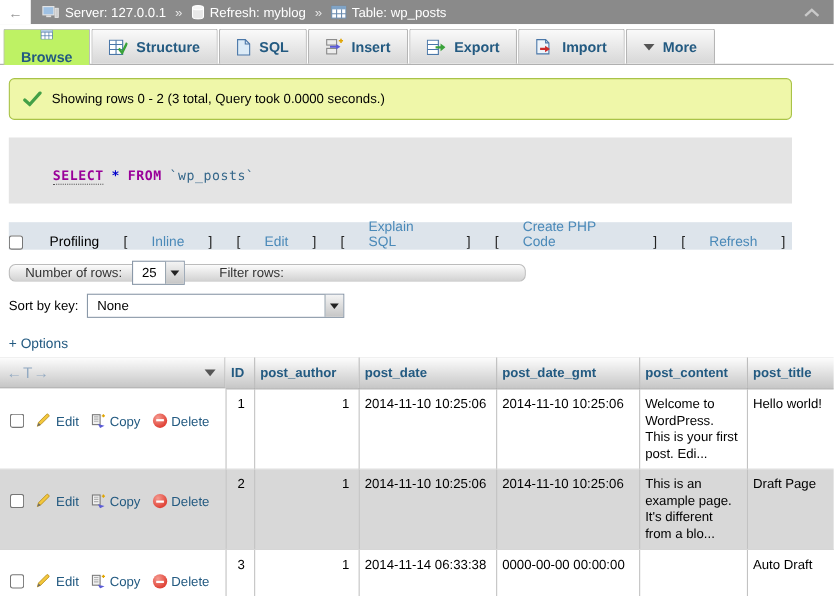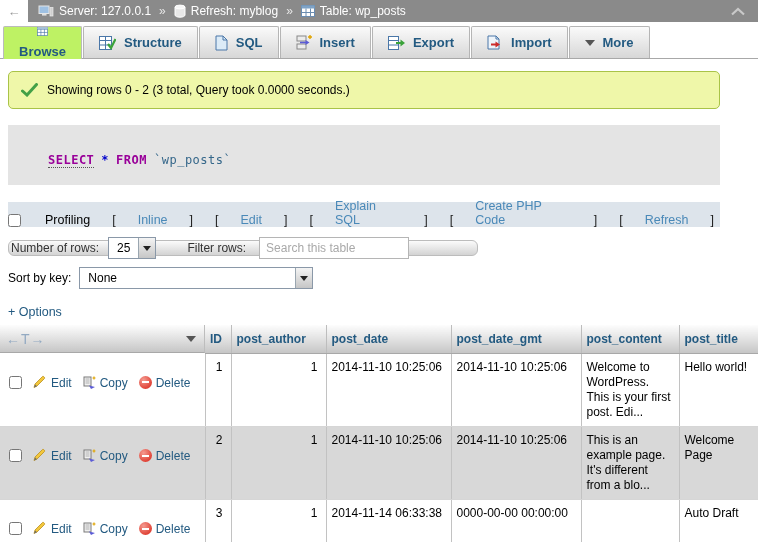--- a/index.html
+++ b/index.html
@@ -39,21 +39,21 @@
   .sql .ident { color: #35678a; }
   .profiling { margin: 17px 38px 0 8px; background: #dde4eb; height: 25px; display: flex;
     align-items: flex-end; justify-content: flex-end; gap: 22px; padding-right: 6px; font-size: 12.5px; }
   .profiling input { margin-right: 2px; }
   .profiling .br { color: #222; }
   .profiling a { color: #4a89b8; text-decoration: none; cursor: pointer; }
 
   
   .rows-bar { margin: 13px 0 0 8px; width: 470px; height: 16px; border: 1px solid #bcbcbc;
     border-radius: 6px; background: linear-gradient(#fbfbfb, #d3d3d3); display: flex;
-    align-items: center; padding: 0 2px; gap: 9px; color: #333; }
+    align-items: center; padding: 0 14px; gap: 9px; color: #333; }
   .mock-select { display: inline-flex; align-items: center; border: 1px solid #8a98a8;
     background: #fff; height: 22px; cursor: pointer; }
   .mock-select .val { padding: 0 8px; color: #000; }
   .mock-select .btn { width: 17px; align-self: stretch; background: linear-gradient(#f4f4f4, #c6c6c6);
     border-left: 1px solid #9aa6b0; display: flex; align-items: center; justify-content: center; }
   .mock-select .btn .t { width: 0; height: 0; border-left: 4px solid transparent;
     border-right: 4px solid transparent; border-top: 5px solid #222; }
   .filter-input { width: 150px; height: 22px; border: 1px solid #b5b5b5; padding: 0 6px;
     font-family: "Liberation Sans", sans-serif; font-size: 12px; margin-left: 4px; }
   .filter-input::placeholder { color: #a9a9a9; }
@@ -211,21 +211,20 @@
 
 <div class="rows-bar">
   <span>Number of rows:</span>
   <div class="mock-select">
     <span class="val">25</span>
     <span class="btn">
         <span class="t"></span>
       </span>
   </div>
   <span class="filter-lbl">Filter rows:</span>
-  <input class="filter-input" type="text" placeholder="Search this table" style="">
 </div>
 
 <div class="sort-row">
   <span>Sort by key:</span>
   <div class="mock-select sort-select">
     <span class="val">None</span>
     <span class="btn">
         <span class="t"></span>
       </span>
   </div>
@@ -289,21 +288,21 @@
               <path d="M2.5 3h4M2.5 5h4M2.5 7h4" stroke="#b0b0b0"></path>
               <path d="M6 9.5l6 1.5-4 2z" fill="#5b5bd6"></path>
               <path d="M9.5 2h3M11 .6v2.8" stroke="#e0a400" stroke-width="1.2"></path>
             </svg><span>Copy</span></a><a class="act"><span class="del-ic"></span><span>Delete</span></a>
       </td>
       <td class="num">2</td>
       <td class="num">1</td>
       <td>2014-11-10 10:25:06</td>
       <td>2014-11-10 10:25:06</td>
       <td class="content">This is an example page. It's different from a blo...</td>
-      <td>Welcome Page</td>
+      <td>Draft Page</td>
     </tr>
     <tr class="r3">
       <td class="td-actions">
         <input type="checkbox" style=""><a class="act"><svg width="15" height="14" viewBox="0 0 15 14">
               <path d="M2 12.5l1-3.5 7.5-7.5c.8-.8 2.7 1.2 2 2L5 11z" fill="#f3c73c" stroke="#b98f1f" stroke-width="0.8"></path>
               <path d="M2 12.5l3-1.2-1.9-1.9z" fill="#6b6b6b"></path>
             </svg><span>Edit</span></a><a class="act"><svg width="13" height="13" viewBox="0 0 13 13">
               <rect x="1" y="1" width="7" height="9" fill="#f0f0f0" stroke="#7a7a7a"></rect>
               <path d="M2.5 3h4M2.5 5h4M2.5 7h4" stroke="#b0b0b0"></path>
               <path d="M6 9.5l6 1.5-4 2z" fill="#5b5bd6"></path>

